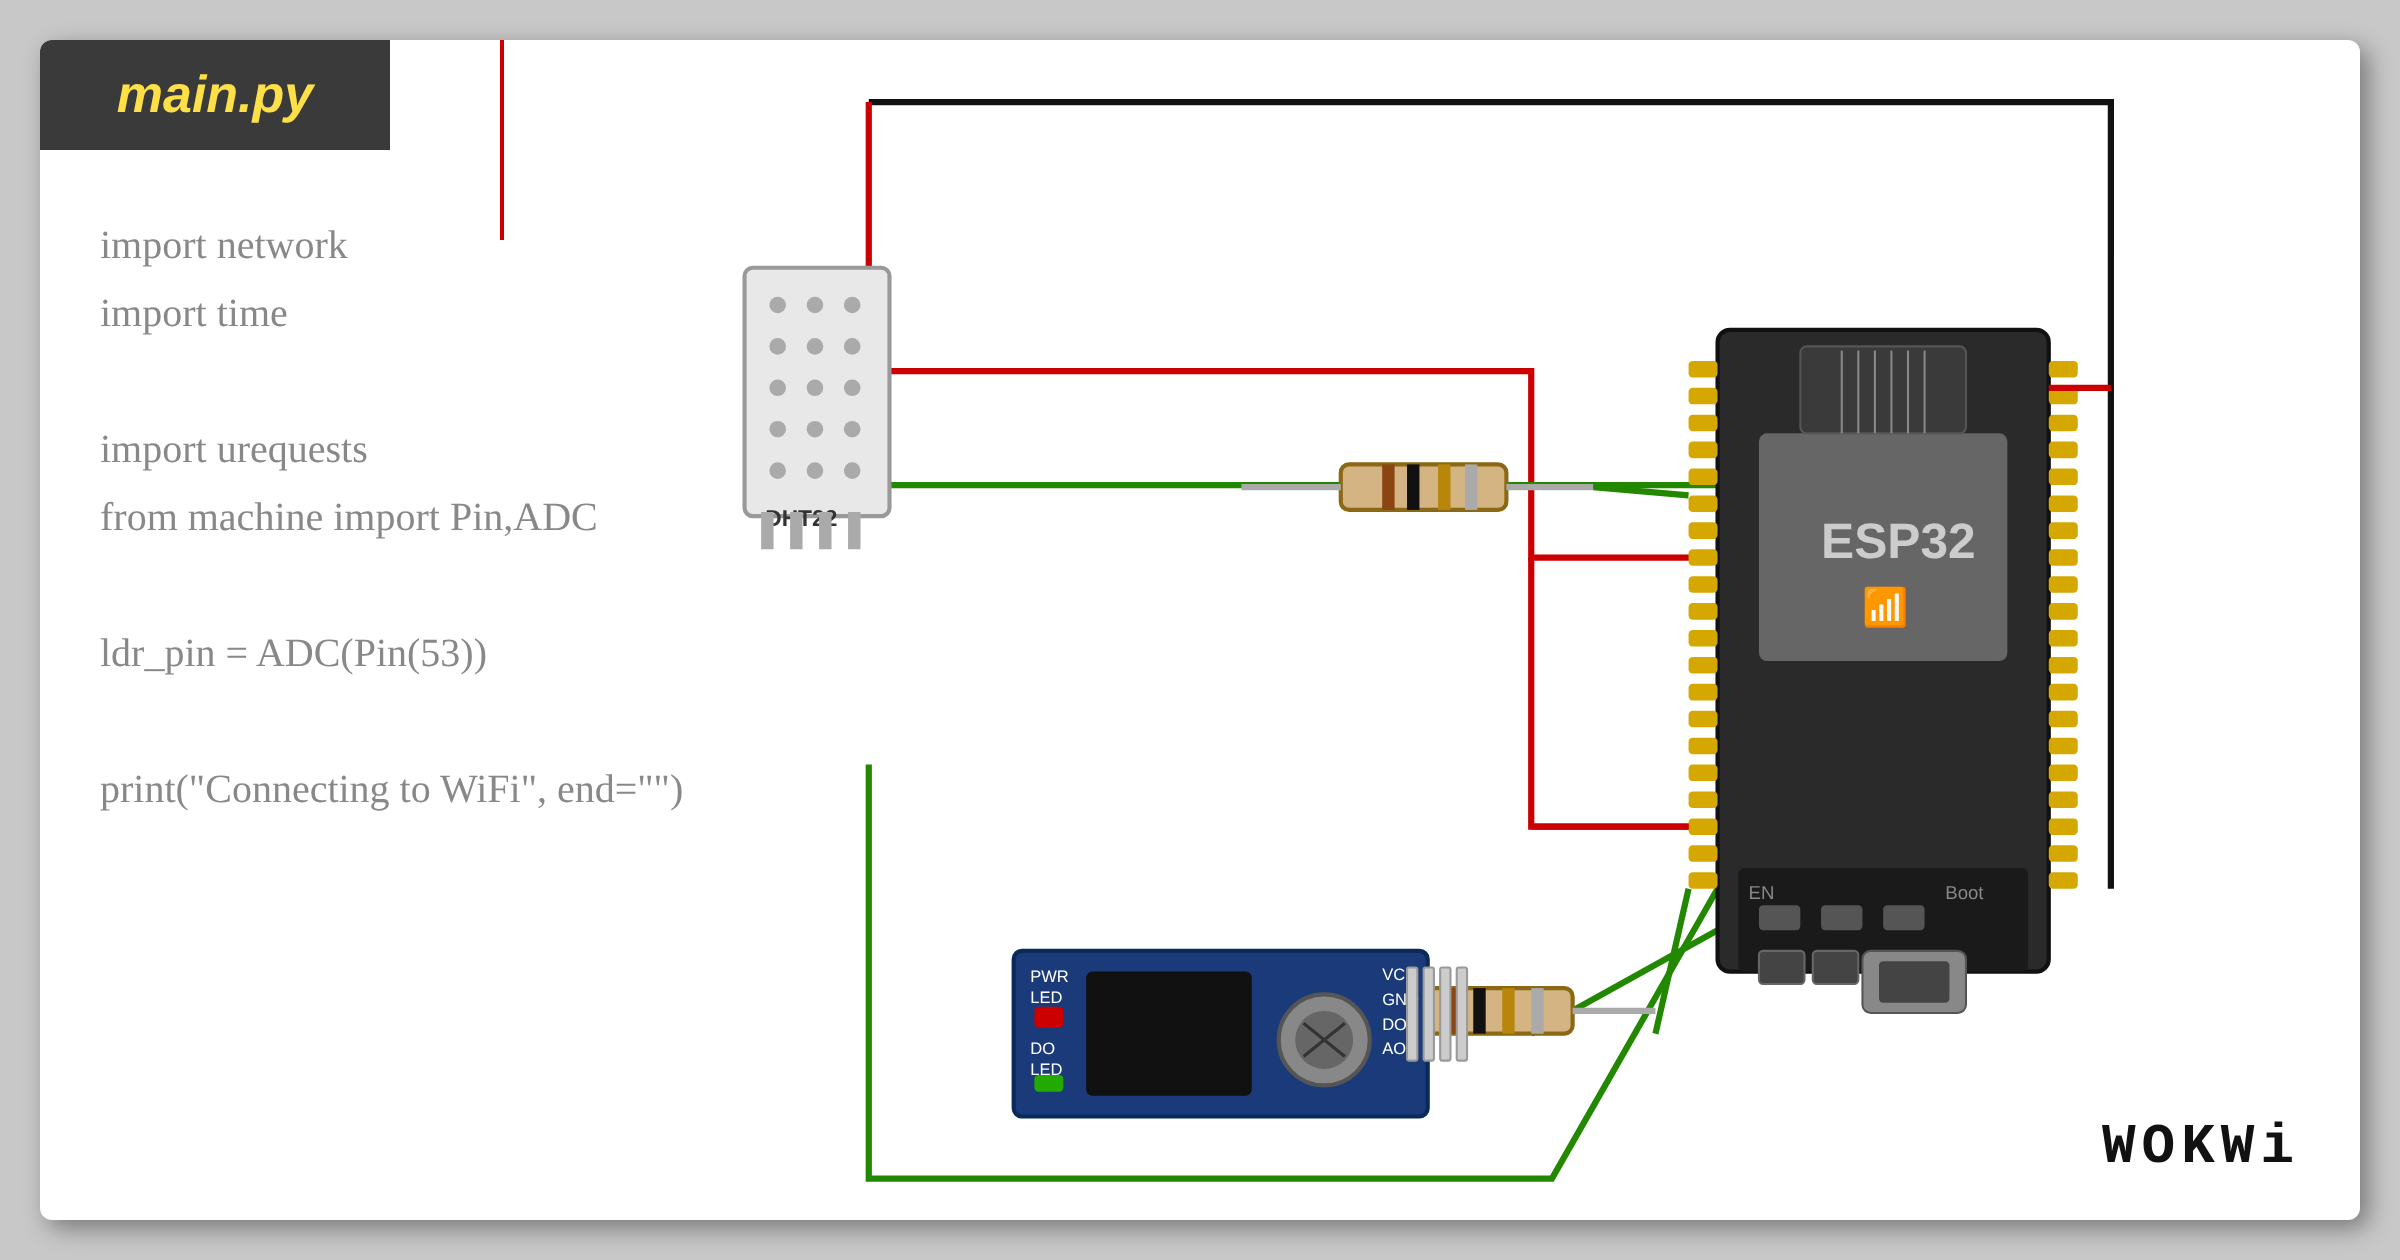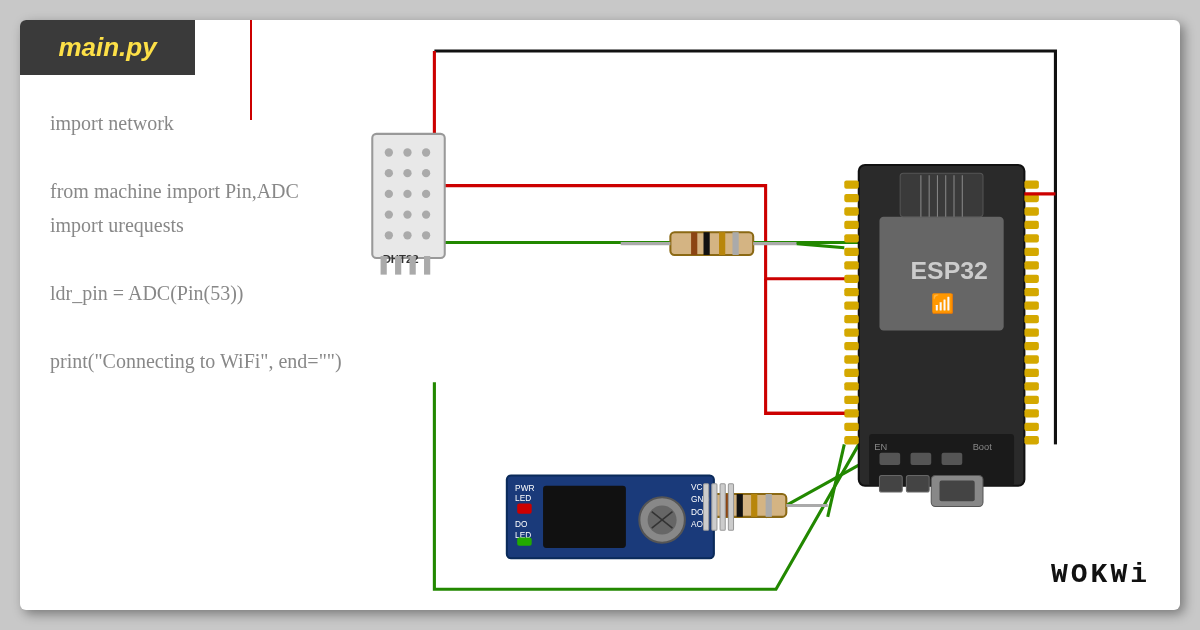--- a/index.html
+++ b/index.html
@@ -90,23 +90,24 @@
 <div class="main-container">
 
   <div class="title-bar">
     <span>main.py</span>
   </div>
 
   <div class="cursor-line"></div>
 
   <div class="code-area">
     <span class="code-line">import network</span>
+    <span class="code-line">import time</span>
     <span class="code-line">&nbsp;</span>
+    <span class="code-line">import urequests</span>
     <span class="code-line">from machine import Pin,ADC</span>
-    <span class="code-line">import urequests</span>
     <span class="code-line">&nbsp;</span>
     <span class="code-line">ldr_pin = ADC(Pin(53))</span>
     <span class="code-line">&nbsp;</span>
     <span class="code-line">print("Connecting to WiFi", end="")</span>
   </div>
 
   <svg class="circuit-svg" viewBox="0 0 860 570" xmlns="http://www.w3.org/2000/svg">
 
     <polyline points="270,30 870,30 870,200" fill="none" stroke="#111111" stroke-width="3"></polyline>
 

